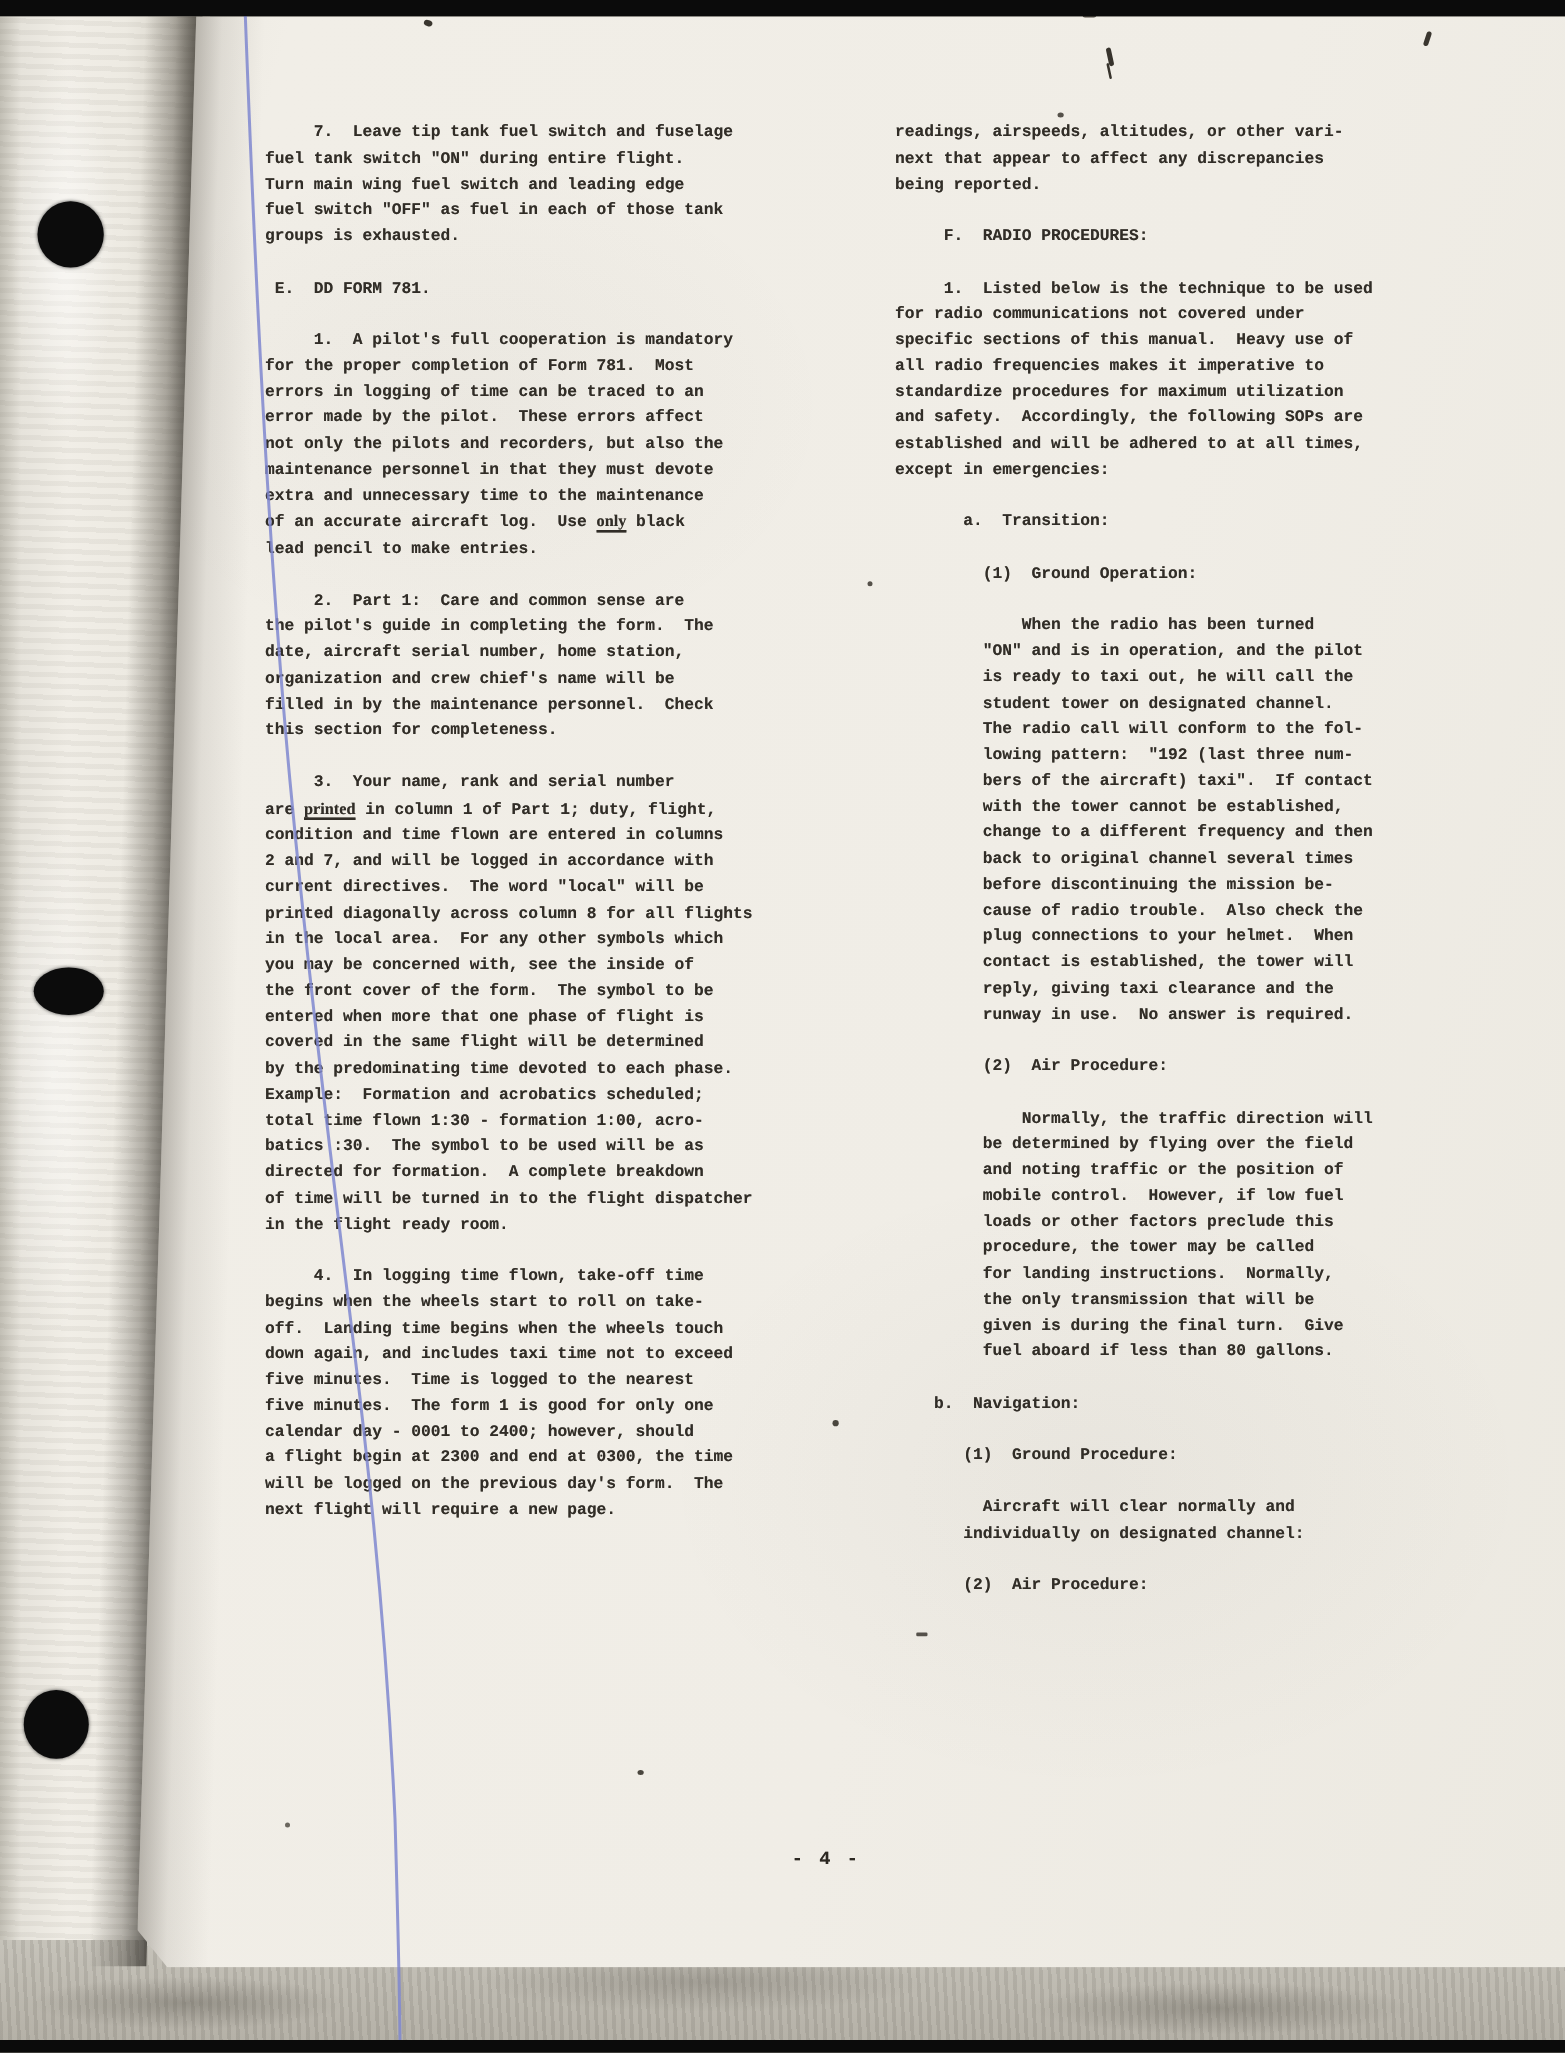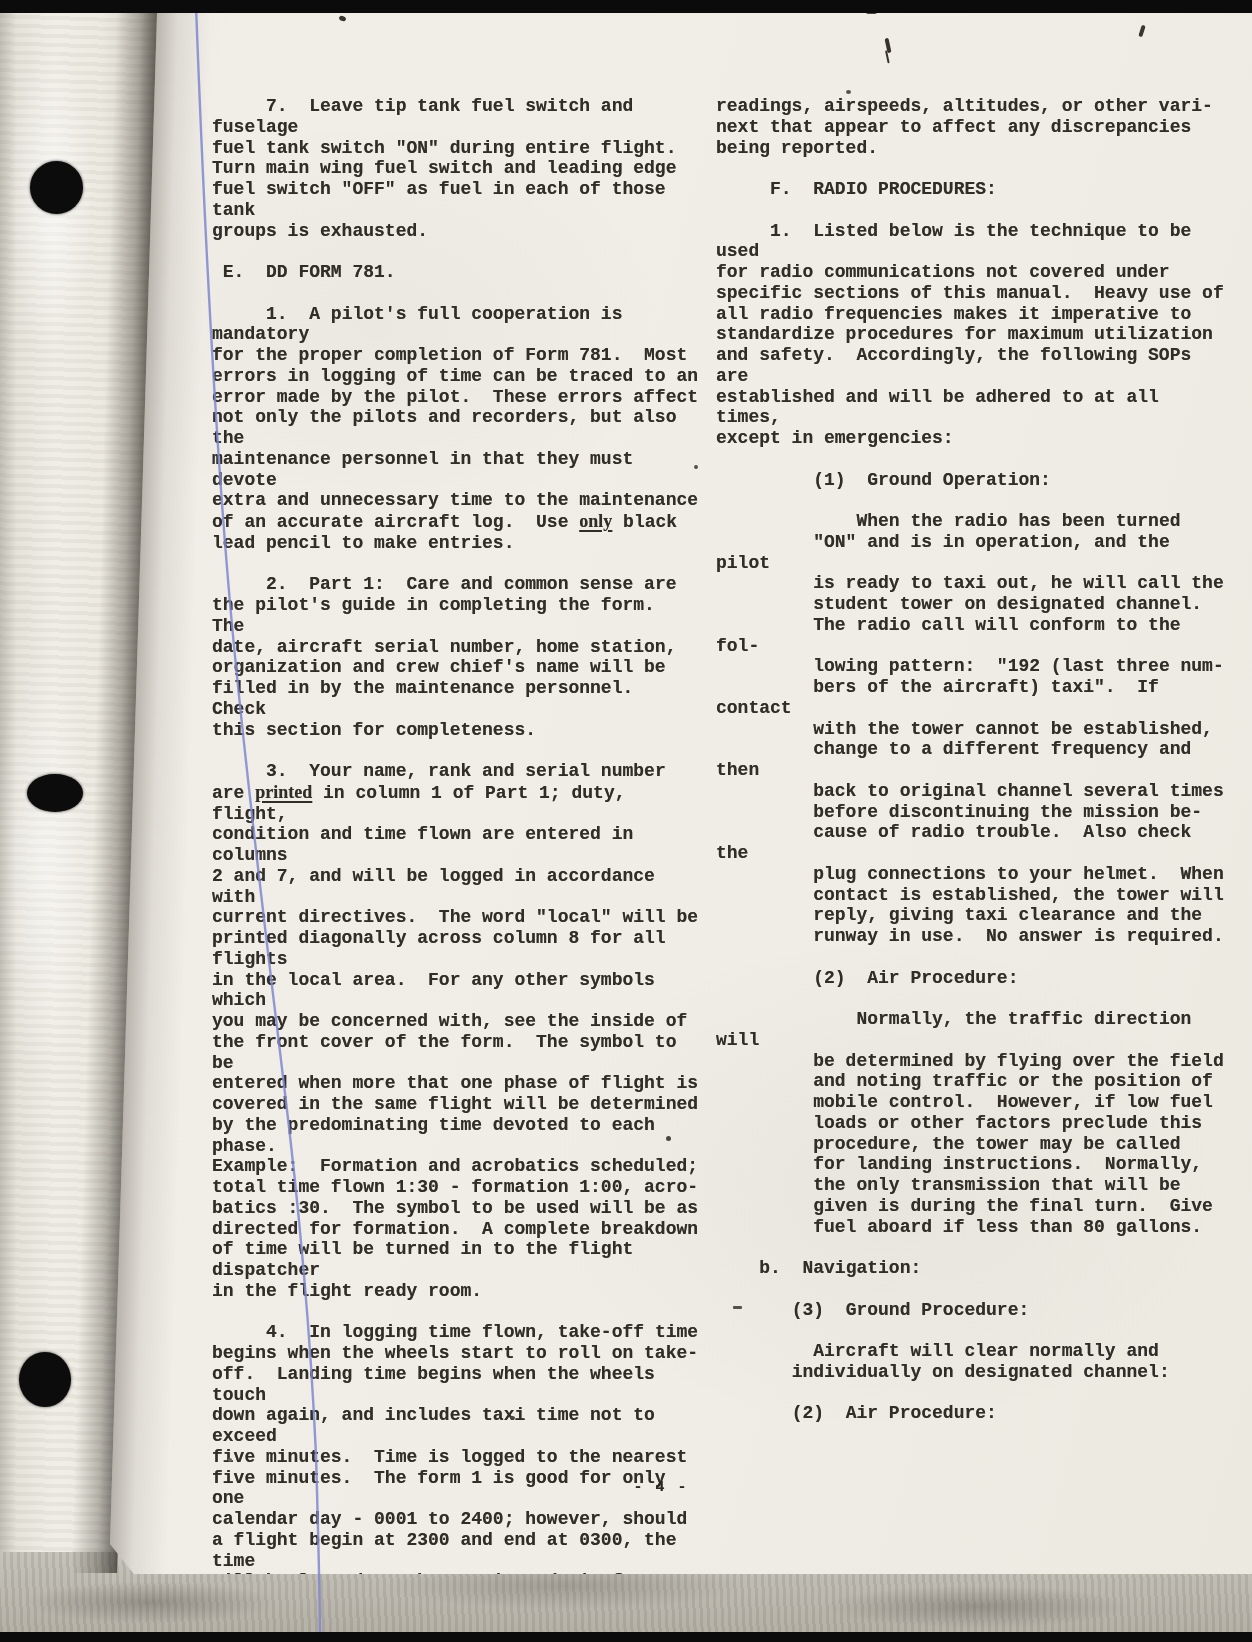--- a/index.html
+++ b/index.html
@@ -47,21 +47,21 @@
     content:"";position:absolute;left:150px;top:0;width:62px;height:100%;
     transform:skewX(-1.65deg);transform-origin:top left;
     background:linear-gradient(to right, rgba(70,64,55,.38), rgba(70,64,55,.10) 45%, rgba(70,64,55,0) 100%);
   }
   
   .col{position:absolute;top:83px;}
   .col-left{left:212px;width:492px;}
   .col-right{left:716px;width:510px;}
   .para{
     margin:0 0 20.75px 0;
-    font-size:18px;line-height:20.75px;font-weight:700;
+    font-size:13px;line-height:20.75px;font-weight:700;
     color:#312d27;text-shadow:0 0 .5px rgba(49,45,39,.55);
     white-space:pre-wrap;
   }
   .para u{text-underline-offset:3px;text-decoration-thickness:1.5px;font-family:Liberation Serif, serif;}
   .page-number{
     position:absolute;left:596px;top:1466px;width:130px;text-align:center;
     font-size:15px;font-weight:700;color:#2c2822;letter-spacing:2px;
     text-shadow:0 0 .5px rgba(44,40,34,.55);
   }
   
@@ -153,20 +153,21 @@
 being reported.</p>
       <p class="para heading">     F.  RADIO PROCEDURES:</p>
       <p class="para">     1.  Listed below is the technique to be used
 for radio communications not covered under
 specific sections of this manual.  Heavy use of
 all radio frequencies makes it imperative to
 standardize procedures for maximum utilization
 and safety.  Accordingly, the following SOPs are
 established and will be adhered to at all times,
 except in emergencies:</p>
+      <p class="para">       a.  Transition:</p>
       <p class="para">         (1)  Ground Operation:</p>
       <p class="para">             When the radio has been turned
          "ON" and is in operation, and the pilot
          is ready to taxi out, he will call the
          student tower on designated channel.
          The radio call will conform to the fol-
          lowing pattern:  "192 (last three num-
          bers of the aircraft) taxi".  If contact
          with the tower cannot be established,
          change to a different frequency and then
@@ -182,21 +183,21 @@
          be determined by flying over the field
          and noting traffic or the position of
          mobile control.  However, if low fuel
          loads or other factors preclude this
          procedure, the tower may be called
          for landing instructions.  Normally,
          the only transmission that will be
          given is during the final turn.  Give
          fuel aboard if less than 80 gallons.</p>
       <p class="para">    b.  Navigation:</p>
-      <p class="para">       (3)  Ground Procedure:</p>
+      <p class="para">       (1)  Ground Procedure:</p>
       <p class="para">         Aircraft will clear normally and
        individually on designated channel:</p>
       <p class="para">       (2)  Air Procedure:</p>
     </div>
 
     <div class="page-number">- 4 -</div>
   </div>
 
   <div class="hole hole-1"></div>
   <div class="hole hole-2"></div>

